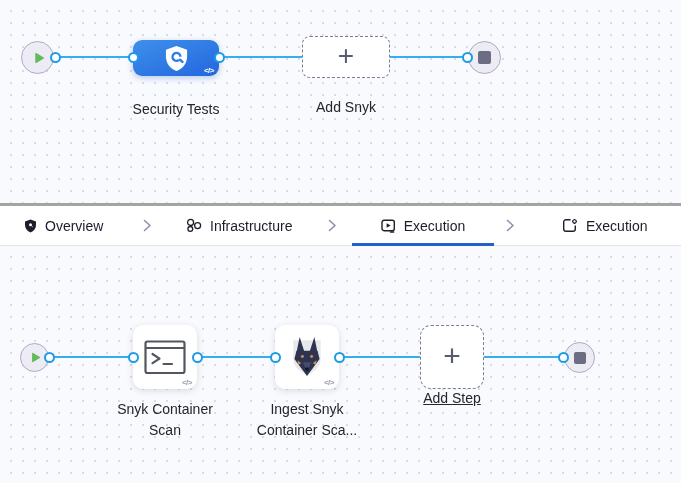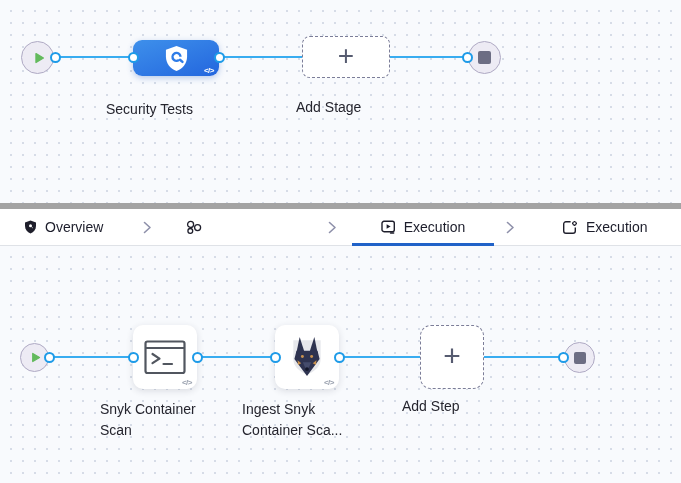--- a/index.html
+++ b/index.html
@@ -58,27 +58,27 @@
   .add-box{
     position:absolute;background:#fff;border:1.6px dashed #7B7D98;box-sizing:border-box;
     display:flex;align-items:center;justify-content:center;z-index:4;cursor:pointer;
   }
   .add-stage{left:302px;top:36px;width:88px;height:42px;border-radius:8px;}
   .add-step{left:420px;top:325px;width:64px;height:64px;border-radius:11px;}
   .plus{font-size:28px;font-weight:300;color:#565B70;line-height:1;margin-top:-2px;}
 
   
   .node-label{
-    position:absolute;text-align:left;font-size:14px;line-height:21px;color:#25252E;z-index:4;
+    position:absolute;text-align:center;font-size:14px;line-height:21px;color:#25252E;z-index:4;
   }
 
   
   .tab-bar{
     position:absolute;left:0;top:203px;width:681px;height:43px;background:#fff;
-    border-top:6px solid #a3a3a3;border-bottom:1px solid #DFE2E7;box-sizing:border-box;z-index:8;
+    border-top:3px solid #a3a3a3;border-bottom:1px solid #DFE2E7;box-sizing:border-box;z-index:8;
   }
   .tab{
     position:absolute;top:0;height:100%;display:flex;align-items:center;gap:8px;
     font-size:14px;color:#1C1D2B;cursor:pointer;white-space:nowrap;
   }
   .tab.active{font-weight:400;justify-content:center;}
   .tab .underline{position:absolute;left:0;right:0;bottom:-1px;height:3px;background:#2062C8;}
   .chev{position:absolute;top:0;height:100%;display:flex;align-items:center;}
 </style>
 </head>
@@ -116,21 +116,21 @@
   <div class="endpoint" style="left:468px;top:41px;width:33px;height:33px;">
     <span class="stop-square" style="width:13px;height:13px;"></span>
   </div>
 
   <div class="port" style="left:49.5px;top:51.5px;"></div>
   <div class="port" style="left:127.5px;top:51.5px;"></div>
   <div class="port" style="left:213.5px;top:51.5px;"></div>
   <div class="port" style="left:461.5px;top:51.5px;"></div>
 
   <div class="node-label" style="left:106px;top:99px;width:140px;">Security Tests</div>
-  <div class="node-label" style="left:296px;top:97px;width:100px;">Add Stage</div>
+  <div class="node-label" style="left:296px;top:97px;width:100px;">Add Snyk</div>
 
   <nav class="tab-bar">
 
     <div class="tab" style="left:24px;">
       <span style="display:flex;">
         <svg width="13" height="14" viewBox="0 0 13 14">
           <path d="M6.5 .5 L12 2.4 V6 c0 3.4 -2.2 6 -5.5 7.4 C3.2 12 1 9.4 1 6 V2.4 Z" fill="#1E1E2B"></path>
           <circle cx="6.5" cy="5.8" r="1.5" fill="#fff"></circle>
           <path d="M7.6 6.9 l1 .9" stroke="#fff" stroke-width="1"></path>
         </svg>
@@ -145,20 +145,21 @@
     </span>
 
     <div class="tab" style="left:186px;">
       <span style="display:flex;">
         <svg width="16" height="15" viewBox="0 0 16 15">
           <circle cx="4.6" cy="4.4" r="3" fill="none" stroke="#1E1E2B" stroke-width="1.3"></circle>
           <circle cx="4.3" cy="10.9" r="2.4" fill="none" stroke="#1E1E2B" stroke-width="1.3"></circle>
           <path d="M14.6 7.6 a3 3 0 1 1 -6 0 a3 3 0 0 1 6 0 Z" fill="none" stroke="#1E1E2B" stroke-width="1.3"></path>
         </svg>
       </span>
+      <span>Infrastructure</span>
     </div>
 
     <span class="chev" style="left:328px;">
       <svg width="9" height="13" viewBox="0 0 9 13">
           <path d="M1.5 1.5 L7 6.5 L1.5 11.5" fill="none" stroke="#8E90AA" stroke-width="1.6" stroke-linecap="round" stroke-linejoin="round"></path>
         </svg>
     </span>
 
     <div class="tab active" style="left:352px;width:142px;">
       <span style="display:flex;">
@@ -242,15 +243,15 @@
 
   <div class="port" style="left:43.5px;top:351.5px;"></div>
   <div class="port" style="left:127.5px;top:351.5px;"></div>
   <div class="port" style="left:191.5px;top:351.5px;"></div>
   <div class="port" style="left:269.5px;top:351.5px;"></div>
   <div class="port" style="left:333.5px;top:351.5px;"></div>
   <div class="port" style="left:557.5px;top:351.5px;"></div>
 
   <div class="node-label" style="left:242px;top:399px;width:130px;">Ingest Snyk Container Sca...</div>
   <div class="node-label" style="left:100px;top:399px;width:130px;">Snyk Container Scan</div>
-  <div class="node-label" style="left:402px;top:396px;width:100px;">Add Step</div>
+  <div class="node-label" style="left:402px;top:388px;width:100px;text-decoration:underline;">Add Step</div>
 
 </div>
 
 </body></html>

